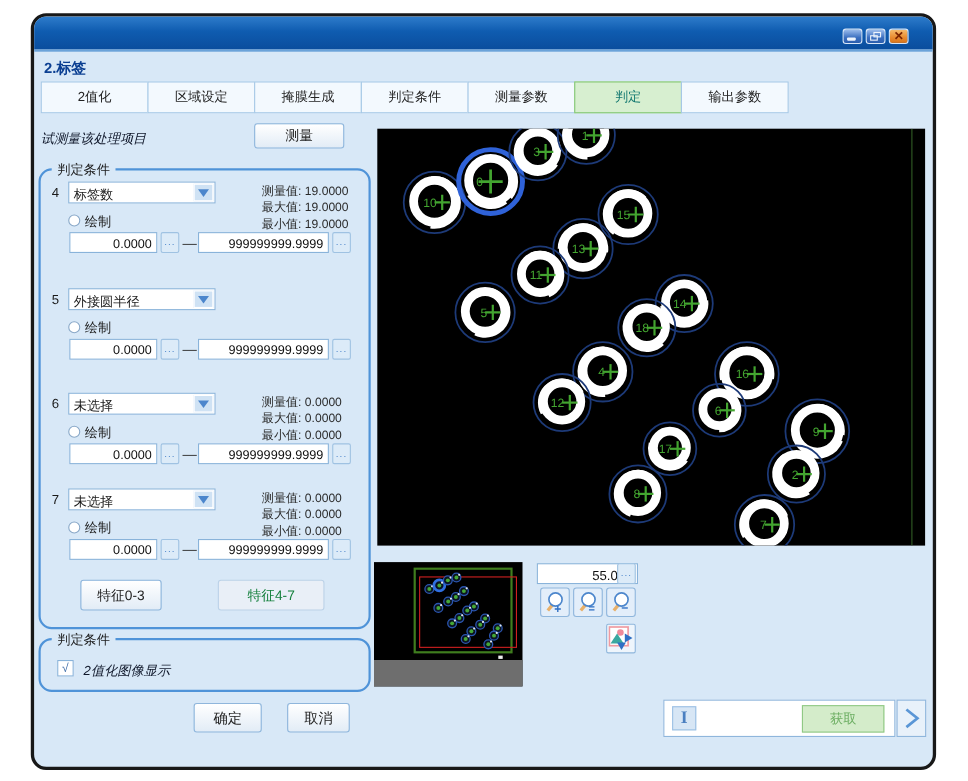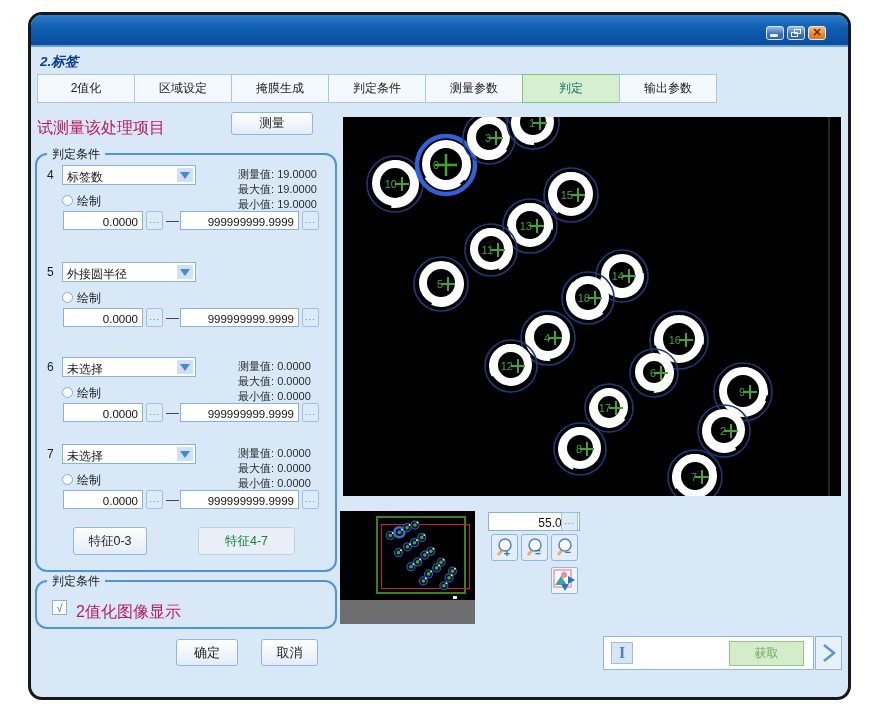--- a/index.html
+++ b/index.html
@@ -15,27 +15,27 @@
   }
   .tb-btn { position:absolute; top:11px; width:18px; height:14px; border-radius:3px; border:1px solid #d8e6f8; }
   .tb-blue { background:linear-gradient(#9bbcec, #3b6fc0 60%, #2d5fae); }
   .tb-close { background:linear-gradient(#f6bd6e, #e98a2e 60%, #d9751c); }
   .tb-min { right:64px; } .tb-restore { right:43px; } .tb-x { right:22px; }
   .glyph-min { position:absolute; left:3px; bottom:2px; width:8px; height:3px; background:#eef4fc; border-radius:1px; }
   .glyph-rest1 { position:absolute; left:3px; top:5px; width:7px; height:5px; border:1px solid #eef4fc; }
   .glyph-rest2 { position:absolute; left:6px; top:2px; width:7px; height:5px; border:1px solid #eef4fc; }
   .glyph-x { position:absolute; width:100%; text-align:center; top:-1px; color:#7b2400; font-weight:bold; font-size:11px; }
 
-  .page-title { position:absolute; left:9px; top:38px; font-size:13.5px; font-weight:bold; color:#0b3f92;font-style:italic; }
+  .page-title { position:absolute; left:9px; top:38px; font-size:13.5px; font-weight:bold; color:#0b3f92; }
 
   .tab { position:absolute; top:59px; height:29px; width:98px; border:1px solid #a5c8e6;
          background:#f3f9fe; color:#222; font-size:12px; display:flex; align-items:center; justify-content:center; }
   .tab.active { background:#d7efd0; border-color:#83c773; color:#0f766e; }
 
-  .lbl { position:absolute; font-size:16px; color:#be185d; white-space:nowrap; }
+  .lbl { position:absolute; font-size:12px; color:#0f172a; white-space:nowrap;font-style:italic; }
 
   .btn { position:absolute; background:linear-gradient(#ffffff, #e2ecf6); border:1px solid #8fb6dc;
          border-radius:3px; font-size:12.5px; color:#222; display:flex; align-items:center; justify-content:center; }
   .btn.disabled { background:#e9eff7; border-color:#bcd2e8; color:#15803d; }
 
   .group { position:absolute; border:2px solid #4f93d8; border-radius:12px; }
   .legend { position:absolute; background:#d8e8f7; padding:0 5px; font-size:12px; color:#1a1a1a; white-space:nowrap; }
 
   .jitem { position:absolute; left:4px; width:302px; height:100px; }
   .jno { position:absolute; left:12px; top:3px; font-size:12px; color:#1a1a1a; }

